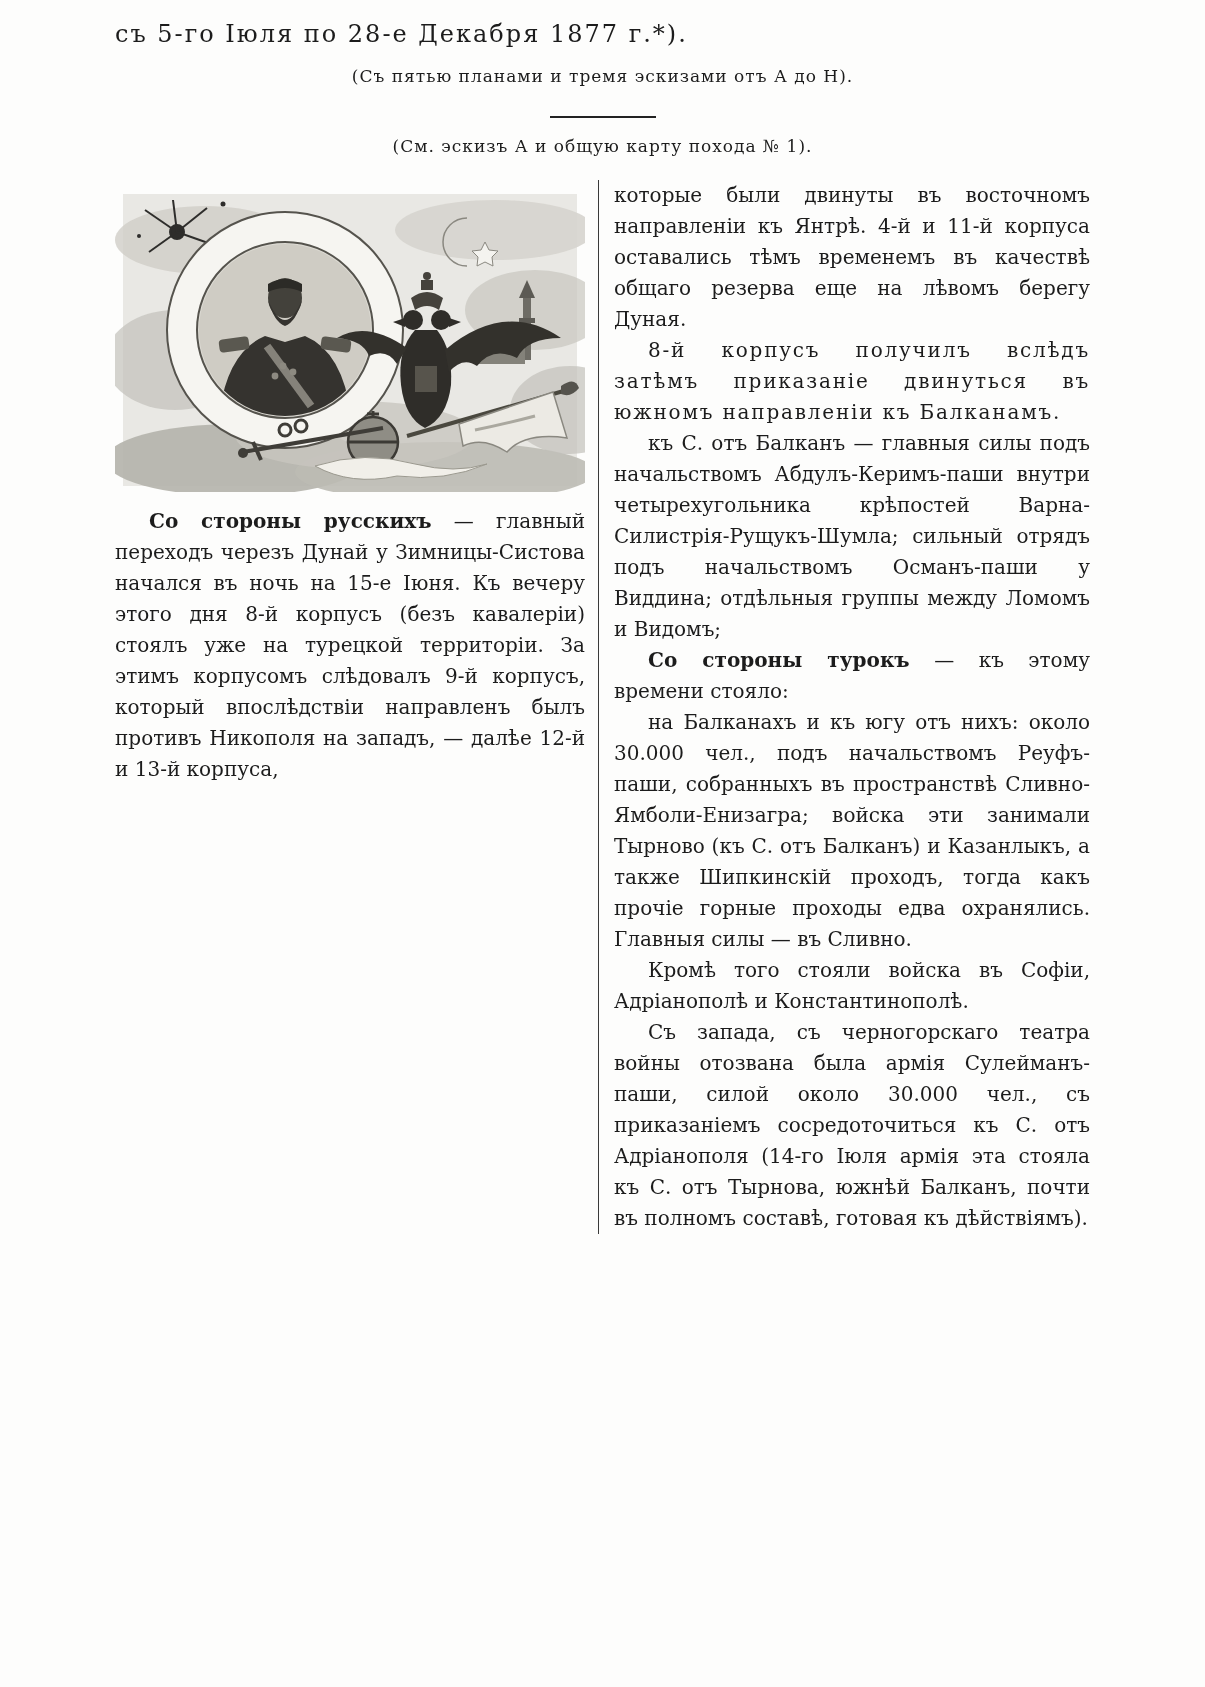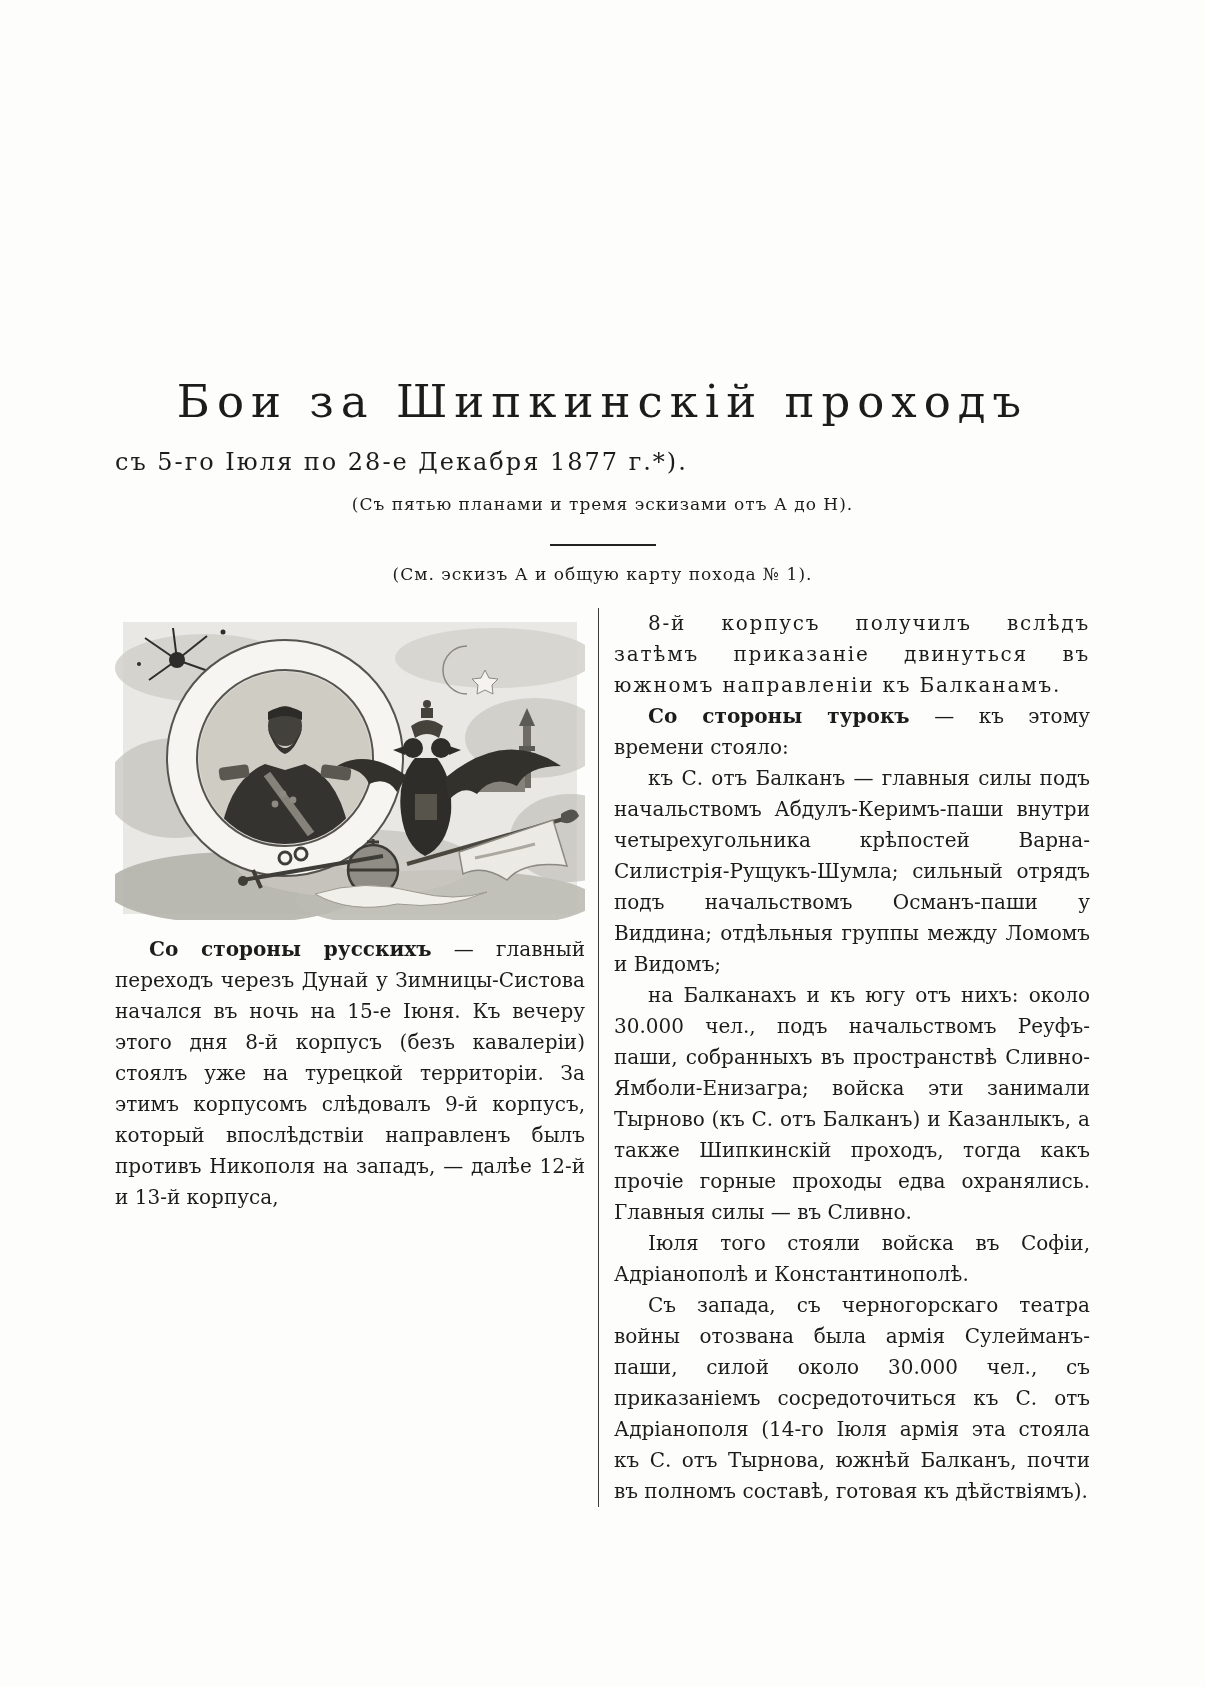--- a/index.html
+++ b/index.html
@@ -63,21 +63,20 @@
 
   .illustration-wrap{width:470px;height:312px;}
   .illustration-wrap svg{display:block;width:100%;height:100%;}
 </style>
 </head>
 <body>
 
 <div class="page">
   <div class="content">
 
-    <h1 class="main-title">Бои за Шипкинскій проходъ</h1>
     <h2 class="sub-title">съ 5-го Іюля по 28-е Декабря 1877 г.*).</h2>
     <p class="note-line">(Съ пятью планами и тремя эскизами отъ А до Н).</p>
 
     <hr class="rule-center">
 
     <p class="sub-note">(См. эскизъ А и общую карту похода № 1).</p>
 
     <div class="cols">
       <div class="col-left">
 
@@ -184,23 +183,24 @@
             </g>
 
             <path d="M 200,286 Q 250,270 300,284 Q 340,294 372,284 Q 330,302 282,296 Q 236,306 200,286 Z" fill="#f1efe9" stroke="#9b998f" stroke-width="1"></path>
           </svg>
         </div>
 
         <p class="para" style="margin-top:14px"><b class="lead">Со стороны русскихъ</b><span> — главный переходъ черезъ Дунай у Зимницы-Систова начался въ ночь на 15-е Іюня. Къ вечеру этого дня 8-й корпусъ (безъ кавалеріи) стоялъ уже на турецкой территоріи. За этимъ корпусомъ слѣдовалъ 9-й корпусъ, который впослѣдствіи направленъ былъ противъ Никополя на западъ, — далѣе 12-й и 13-й корпуса,</span></p>
       </div>
 
       <div class="col-right">
+        <p class="para no-indent"><span>которые были двинуты въ восточномъ направленіи къ Янтрѣ. 4-й и 11-й корпуса оставались тѣмъ временемъ въ качествѣ общаго резерва еще на лѣвомъ берегу Дуная.</span></p>
         <p class="para spaced"><span>8-й корпусъ получилъ вслѣдъ затѣмъ приказаніе двинуться въ южномъ направленіи къ Балканамъ.</span></p>
+        <p class="para"><span>къ С. отъ Балканъ — главныя силы подъ начальствомъ Абдулъ-Керимъ-паши внутри четырехугольника крѣпостей Варна-Силистрія-Рущукъ-Шумла; сильный отрядъ подъ начальствомъ Османъ-паши у Виддина; отдѣльныя группы между Ломомъ и Видомъ;</span></p>
         <p class="para"><b class="lead">Со стороны турокъ</b><span> — къ этому времени стояло:</span></p>
-        <p class="para"><span>къ С. отъ Балканъ — главныя силы подъ начальствомъ Абдулъ-Керимъ-паши внутри четырехугольника крѣпостей Варна-Силистрія-Рущукъ-Шумла; сильный отрядъ подъ начальствомъ Османъ-паши у Виддина; отдѣльныя группы между Ломомъ и Видомъ;</span></p>
         <p class="para"><span>на Балканахъ и къ югу отъ нихъ: около 30.000 чел., подъ начальствомъ Реуфъ-паши, собранныхъ въ пространствѣ Сливно-Ямболи-Енизагра; войска эти занимали Тырново (къ С. отъ Балканъ) и Казанлыкъ, а также Шипкинскій проходъ, тогда какъ прочіе горные проходы едва охранялись. Главныя силы — въ Сливно.</span></p>
-        <p class="para"><span>Іюля того стояли войска въ Софіи, Адріанополѣ и Константинополѣ.</span></p>
+        <p class="para"><span>Кромѣ того стояли войска въ Софіи, Адріанополѣ и Константинополѣ.</span></p>
         <p class="para"><span>Съ запада, съ черногорскаго театра войны отозвана была армія Сулейманъ-паши, силой около 30.000 чел., съ приказаніемъ сосредоточиться къ С. отъ Адріанополя (14-го Іюля армія эта стояла къ С. отъ Тырнова, южнѣй Балканъ, почти въ полномъ составѣ, готовая къ дѣйствіямъ).</span></p>
       </div>
     </div>
 
   </div>
 </div>
 
 </body></html>

